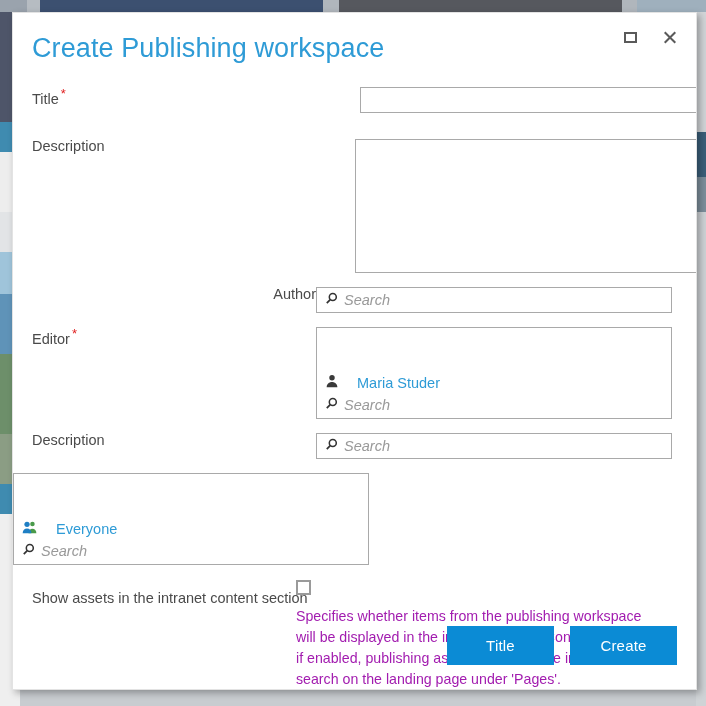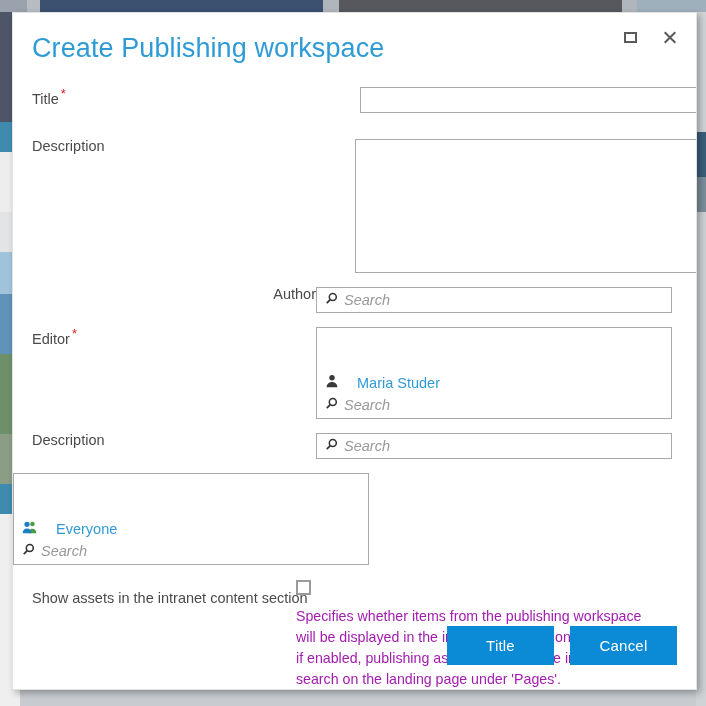--- a/index.html
+++ b/index.html
@@ -327,16 +327,16 @@
       <div class="field-col">
         <div class="cbox"></div>
         <div class="helptext">Specifies whether items from the publishing workspace will be displayed in the intranet section 'Content'. Also, if enabled, publishing assets will be visible in the search on the landing page under 'Pages'.</div>
       </div>
     </div>
 
   </div>
 
   <div class="btn-row">
     <button class="btn">Title</button>
-    <button class="btn">Cancel</button>
+    <button class="btn">Create</button>
   </div>
 
 </div>
 
 </body></html>

